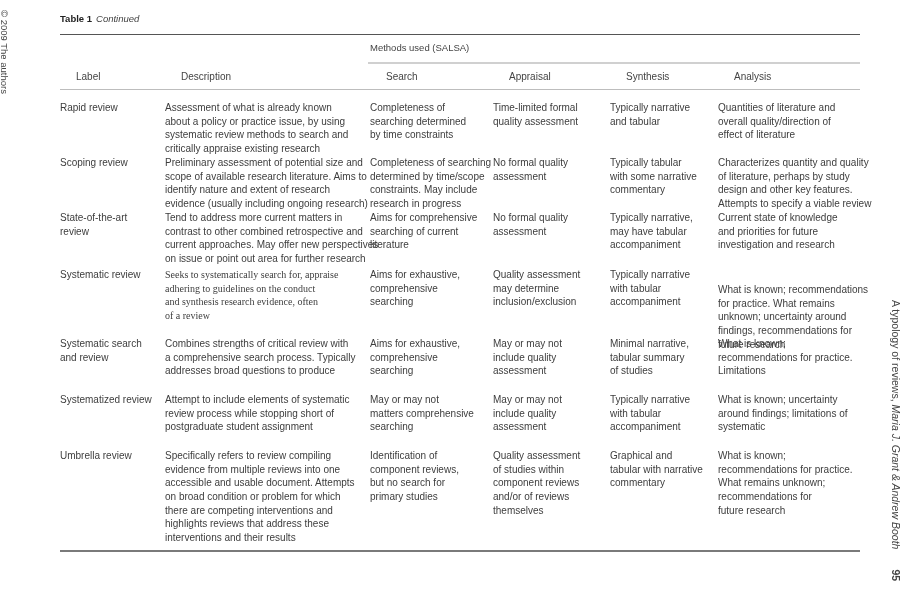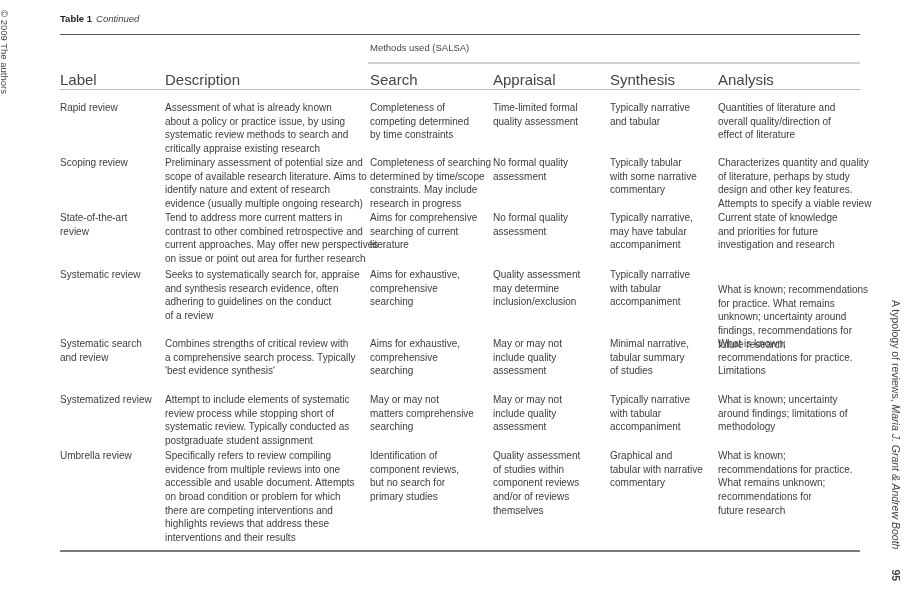--- a/index.html
+++ b/index.html
@@ -34,21 +34,21 @@
   .caption .cont { font-style: italic; margin-left: 4px; color: #444; }
 
   .rule { position: absolute; left: 60px; width: 800px; }
   .rule.top { top: 34px; height: 1px; background: #555; }
   .rule.grp { left: 368px; width: 492px; top: 62px; height: 2px; background: #d0d0d0; }
   .rule.hdr { top: 89px; height: 1px; background: #bdbdbd; }
   .rule.bot { top: 550px; height: 2px; background: #7a7a7a; }
 
   .grp-head { position: absolute; left: 370px; top: 42px; font-size: 9.5px; color: #444; }
 
-  .col-head { position: absolute; top: 71px; font-size: 15px; color: #444; }
+  .col-head { position: absolute; top: 71px; font-size: 10px; color: #444; margin-left: 16px; }
 
   .cell {
     position: absolute; font-size: 10px; line-height: 13.7px; color: #3d3d3d; white-space: nowrap;
   }
   .cell div { height: 13.7px; }
 
   .c0 { left: 60px; }
   .c1 { left: 165px; }
   .c2 { left: 370px; }
   .c3 { left: 493px; }
@@ -93,21 +93,21 @@
         <div>Rapid review</div>
       </div>
       <div class="cell c1" style="top: 101px;">
         <div>Assessment of what is already known</div>
         <div>about a policy or practice issue, by using</div>
         <div>systematic review methods to search and</div>
         <div>critically appraise existing research</div>
       </div>
       <div class="cell c2" style="top: 101px;">
         <div>Completeness of</div>
-        <div>competing determined</div>
+        <div>searching determined</div>
         <div>by time constraints</div>
       </div>
       <div class="cell c3" style="top: 101px;">
         <div>Time-limited formal</div>
         <div>quality assessment</div>
       </div>
       <div class="cell c4" style="top: 101px;">
         <div>Typically narrative</div>
         <div>and tabular</div>
       </div>
@@ -118,21 +118,21 @@
       </div>
     </div>
     <div>
       <div class="cell c0" style="top: 156px;">
         <div>Scoping review</div>
       </div>
       <div class="cell c1" style="top: 156px;">
         <div>Preliminary assessment of potential size and</div>
         <div>scope of available research literature. Aims to</div>
         <div>identify nature and extent of research</div>
-        <div>evidence (usually multiple ongoing research)</div>
+        <div>evidence (usually including ongoing research)</div>
       </div>
       <div class="cell c2" style="top: 156px;">
         <div>Completeness of searching</div>
         <div>determined by time/scope</div>
         <div>constraints. May include</div>
         <div>research in progress</div>
       </div>
       <div class="cell c3" style="top: 156px;">
         <div>No formal quality</div>
         <div>assessment</div>
@@ -177,24 +177,24 @@
       <div class="cell c5" style="top: 211px;">
         <div>Current state of knowledge</div>
         <div>and priorities for future</div>
         <div>investigation and research</div>
       </div>
     </div>
     <div>
       <div class="cell c0" style="top: 268px;">
         <div>Systematic review</div>
       </div>
-      <div class="cell c1" style="top: 268px;">
+      <div class="cell c1" style="top: 268px; font-family: Liberation Serif, serif;">
         <div>Seeks to systematically search for, appraise</div>
+        <div>adhering to guidelines on the conduct</div>
         <div>and synthesis research evidence, often</div>
-        <div>adhering to guidelines on the conduct</div>
         <div>of a review</div>
       </div>
       <div class="cell c2" style="top: 268px;">
         <div>Aims for exhaustive,</div>
         <div>comprehensive</div>
         <div>searching</div>
       </div>
       <div class="cell c3" style="top: 268px;">
         <div>Quality assessment</div>
         <div>may determine</div>
@@ -214,21 +214,21 @@
       </div>
     </div>
     <div>
       <div class="cell c0" style="top: 337px;">
         <div>Systematic search</div>
         <div>and review</div>
       </div>
       <div class="cell c1" style="top: 337px;">
         <div>Combines strengths of critical review with</div>
         <div>a comprehensive search process. Typically</div>
-        <div>'best evidence synthesis'</div>
+        <div>addresses broad questions to produce</div>
       </div>
       <div class="cell c2" style="top: 337px;">
         <div>Aims for exhaustive,</div>
         <div>comprehensive</div>
         <div>searching</div>
       </div>
       <div class="cell c3" style="top: 337px;">
         <div>May or may not</div>
         <div>include quality</div>
         <div>assessment</div>
@@ -244,42 +244,41 @@
         <div>Limitations</div>
       </div>
     </div>
     <div>
       <div class="cell c0" style="top: 393px;">
         <div>Systematized review</div>
       </div>
       <div class="cell c1" style="top: 393px;">
         <div>Attempt to include elements of systematic</div>
         <div>review process while stopping short of</div>
-        <div>systematic review. Typically conducted as</div>
         <div>postgraduate student assignment</div>
       </div>
       <div class="cell c2" style="top: 393px;">
         <div>May or may not</div>
         <div>matters comprehensive</div>
         <div>searching</div>
       </div>
       <div class="cell c3" style="top: 393px;">
         <div>May or may not</div>
         <div>include quality</div>
         <div>assessment</div>
       </div>
       <div class="cell c4" style="top: 393px;">
         <div>Typically narrative</div>
         <div>with tabular</div>
         <div>accompaniment</div>
       </div>
       <div class="cell c5" style="top: 393px;">
         <div>What is known; uncertainty</div>
         <div>around findings; limitations of</div>
-        <div>methodology</div>
+        <div>systematic</div>
       </div>
     </div>
     <div>
       <div class="cell c0" style="top: 449px; text-align: right;">
         <div>Umbrella review</div>
       </div>
       <div class="cell c1" style="top: 449px;">
         <div>Specifically refers to review compiling</div>
         <div>evidence from multiple reviews into one</div>
         <div>accessible and usable document. Attempts</div>

